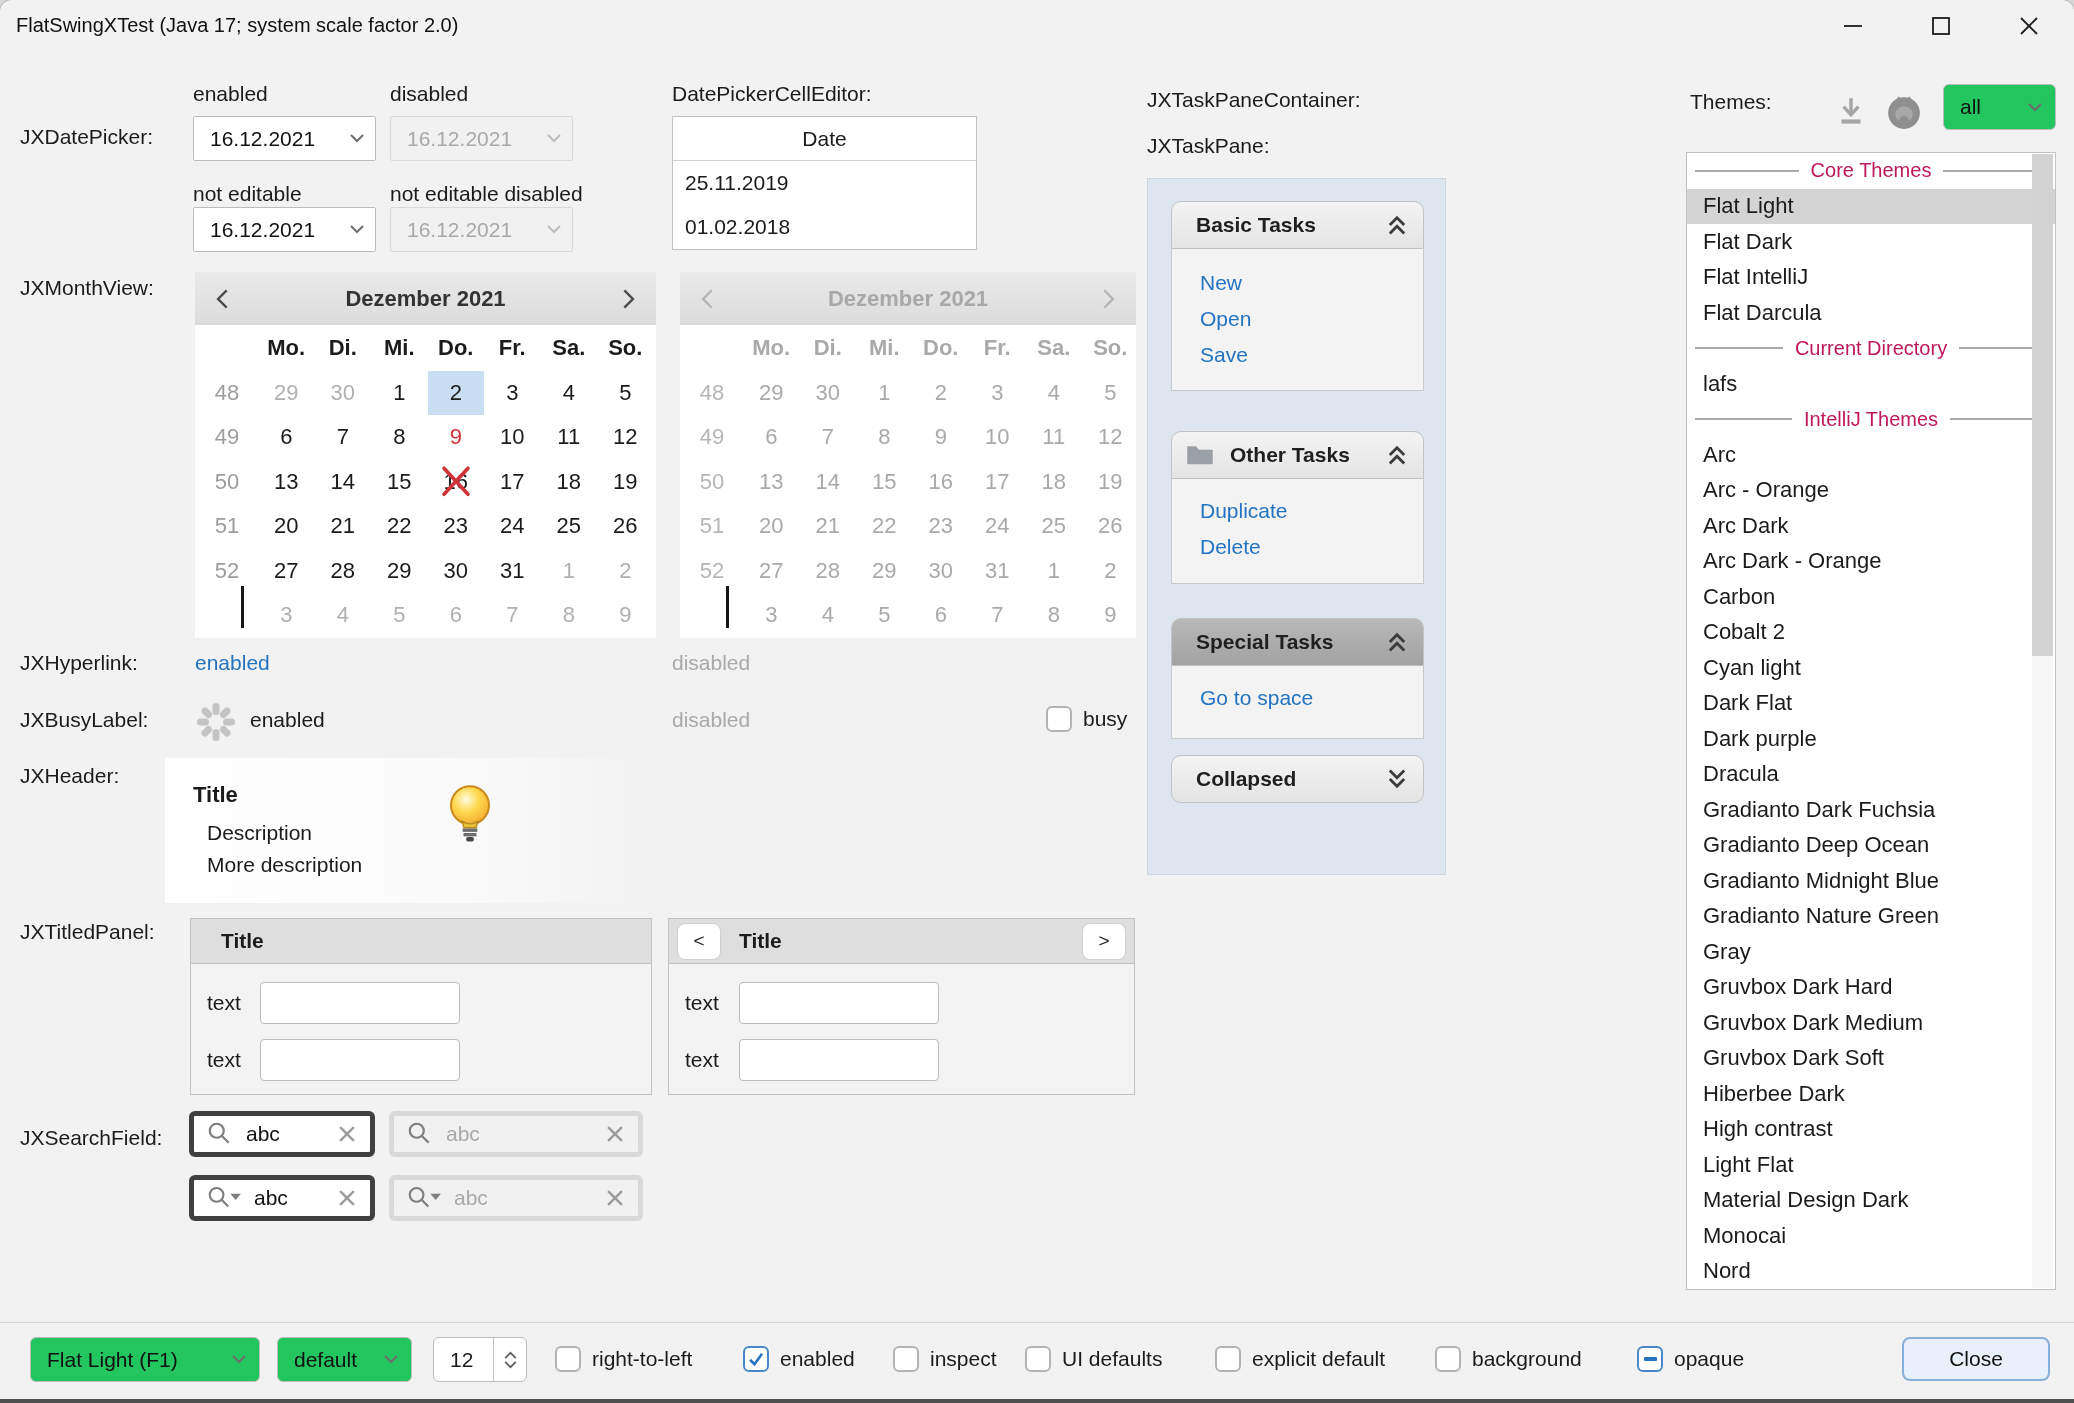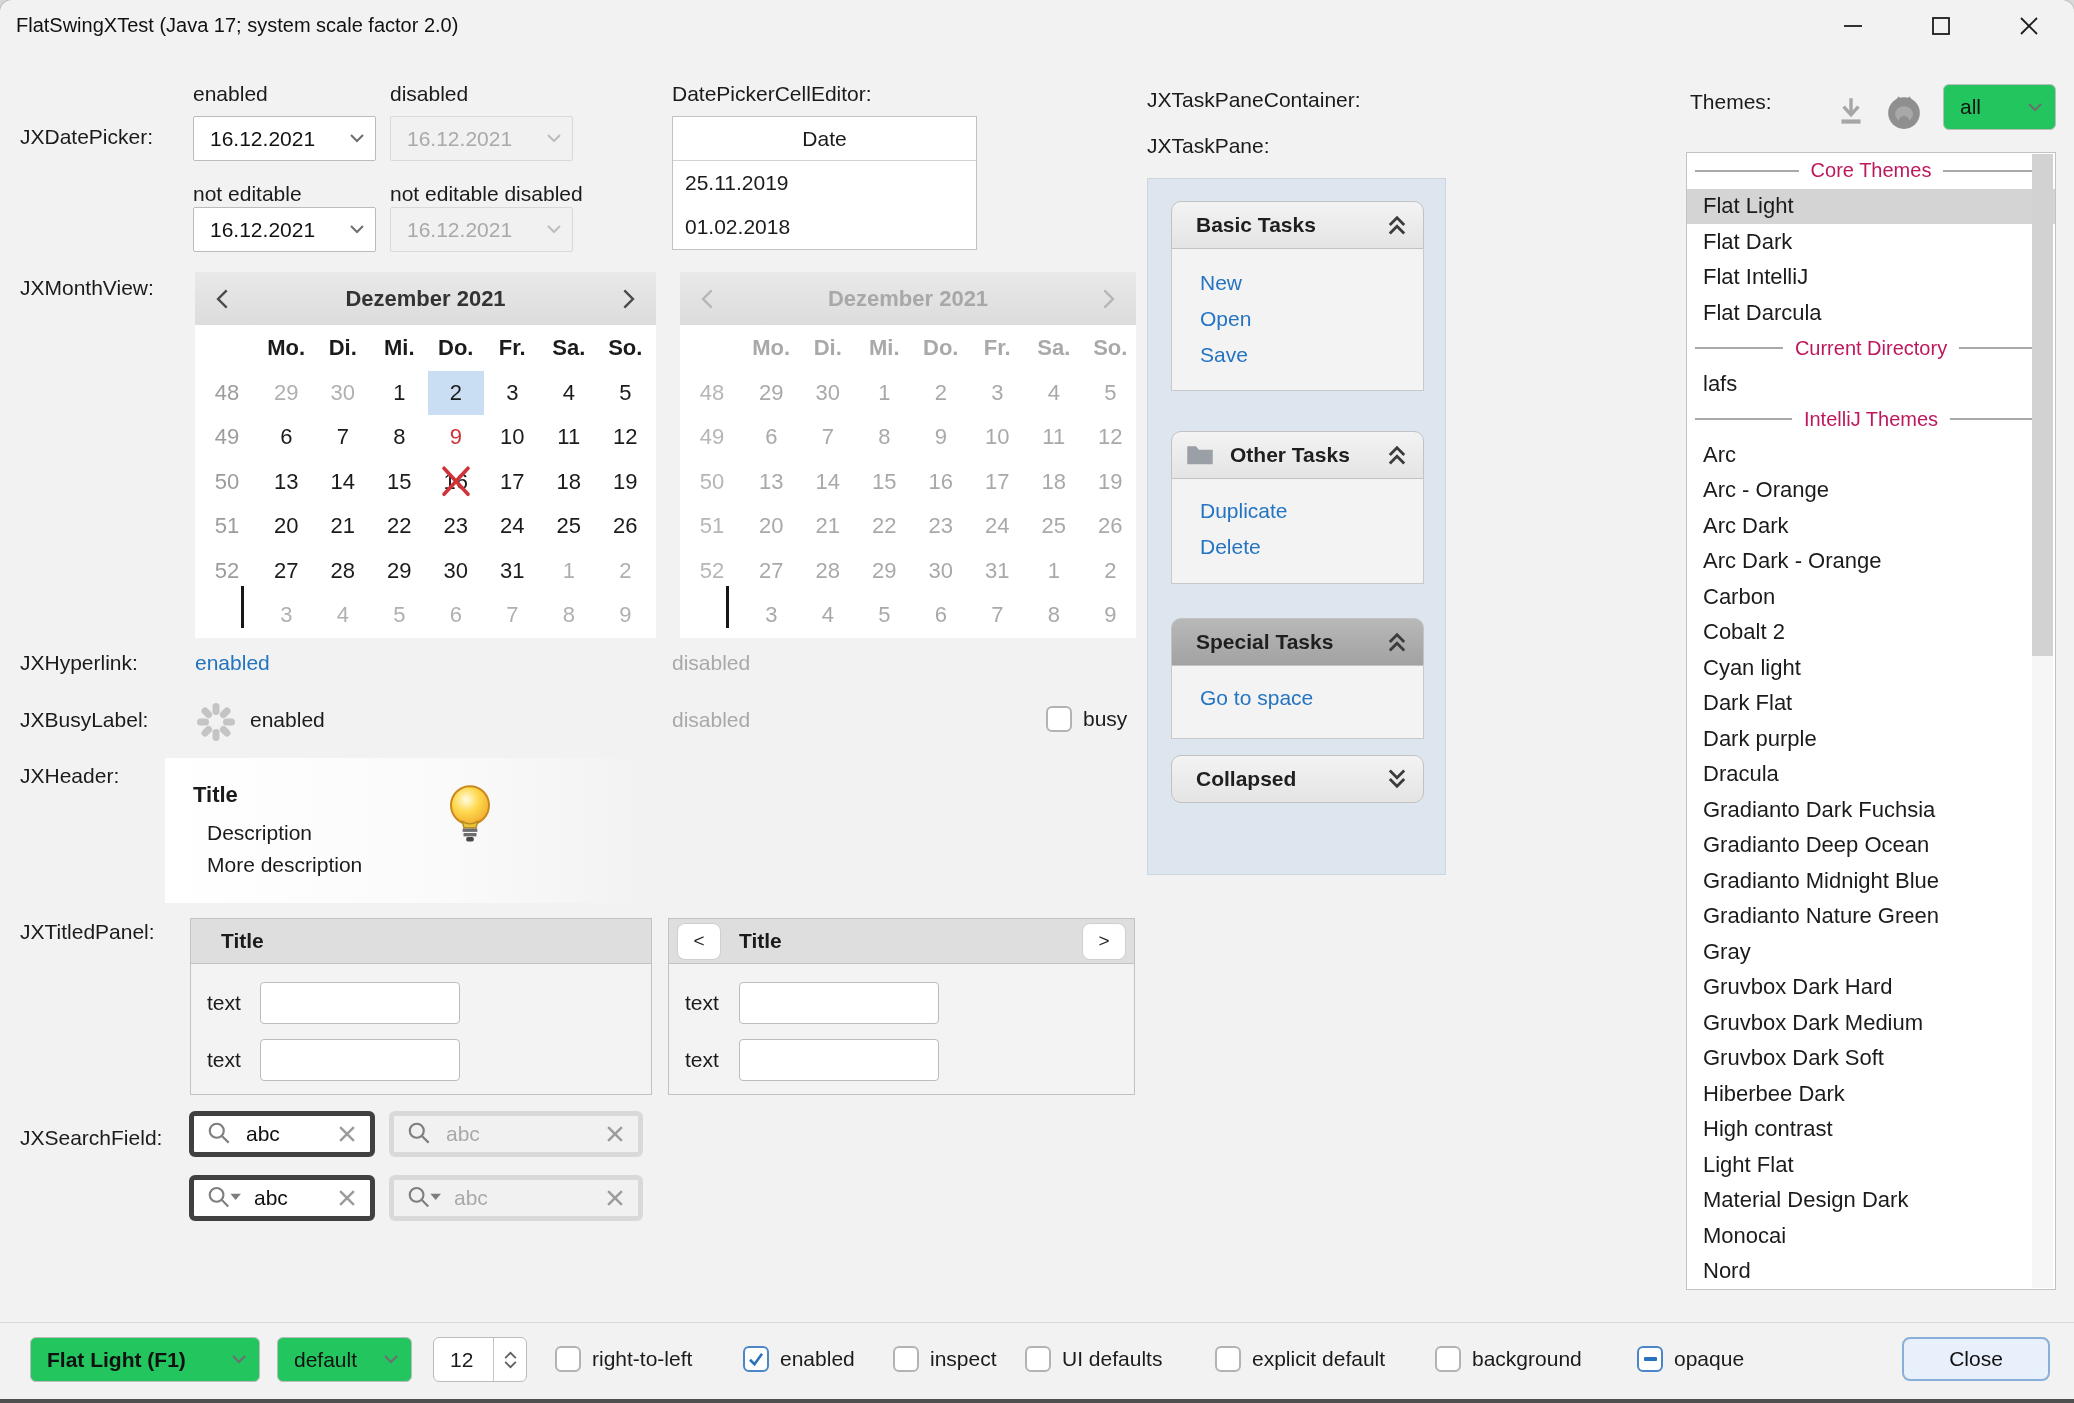--- a/index.html
+++ b/index.html
@@ -105,21 +105,21 @@
   #theme-list{position:absolute;left:1686px;top:152px;width:370px;height:1138px;background:#fff;
               border:1px solid #c2c2c2;overflow:hidden;}
   .tl-item{height:35.5px;display:flex;align-items:center;padding-left:16px;font-size:22px;color:#1b1b1b;}
   .tl-item.selected{background:#d4d4d4;}
   .tl-sep{height:35.5px;display:flex;align-items:center;gap:12px;color:#be185d;font-size:20px;padding:0 8px;}
   .tl-sep::before,.tl-sep::after{content:"";height:2px;background:#a9a9a9;flex:1;}
   .tl-track{position:absolute;right:2px;top:1px;width:21px;height:1134px;background:#f6f6f6;}
   .tl-thumb{position:absolute;right:2px;top:1px;width:21px;height:502px;background:#d2d2d2;}
   
   .bottom-sep{position:absolute;left:0;top:1322px;width:2074px;height:1px;background:#d8d8d8;}
-  .combo-laf{left:30px;top:1337px;width:230px;font-weight:bold;}
+  .combo-laf{left:30px;top:1337px;width:230px;}
   .combo-font{left:277px;top:1337px;width:135px;}
   .spin{position:absolute;left:433px;top:1337px;width:94px;height:45px;background:#fff;border:1px solid #bcbcbc;
         border-radius:6px;display:flex;}
   .spin-val{flex:1;display:flex;align-items:center;padding-left:16px;font-size:21px;}
   .spin-btns{width:33px;border-left:1px solid #c4c4c4;display:flex;flex-direction:column;align-items:center;
              justify-content:center;gap:2px;color:#5e5e5e;}
   .cbw{position:absolute;top:1346px;display:flex;align-items:center;gap:11px;font-size:21px;color:#1b1b1b;}
   .cbw-0{left:555px;} .cbw-1{left:743px;} .cbw-2{left:893px;} .cbw-3{left:1025px;}
   .cbw-4{left:1215px;} .cbw-5{left:1435px;} .cbw-6{left:1637px;}
   .busy-cbw{position:absolute;left:1046px;top:706px;display:flex;align-items:center;gap:11px;font-size:21px;}

